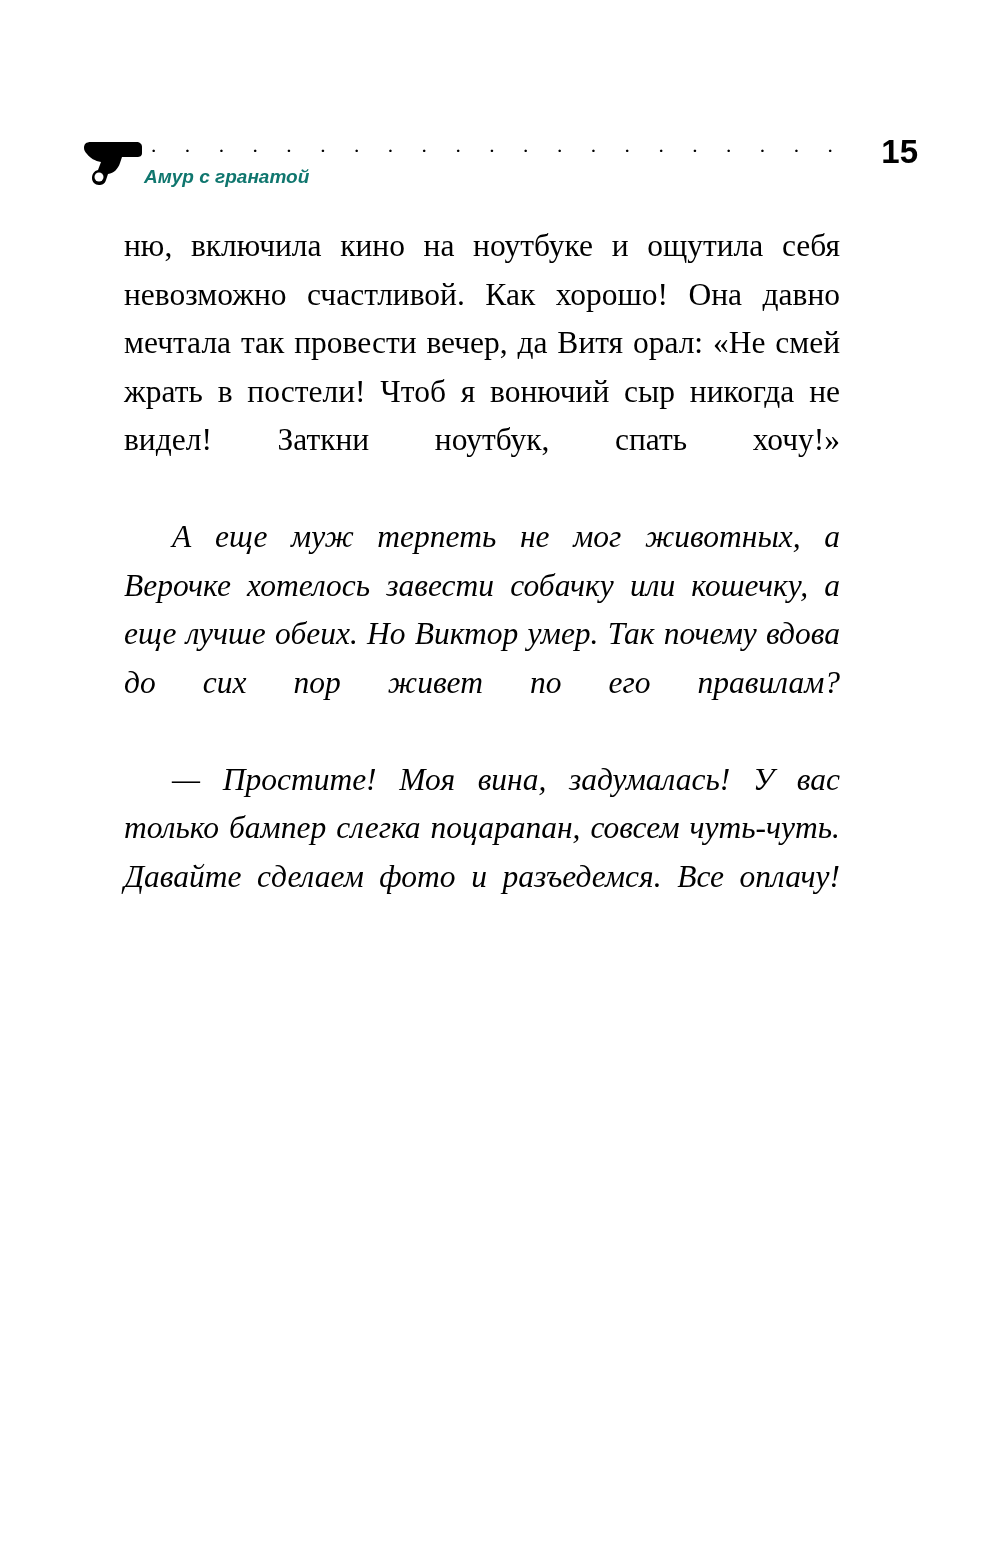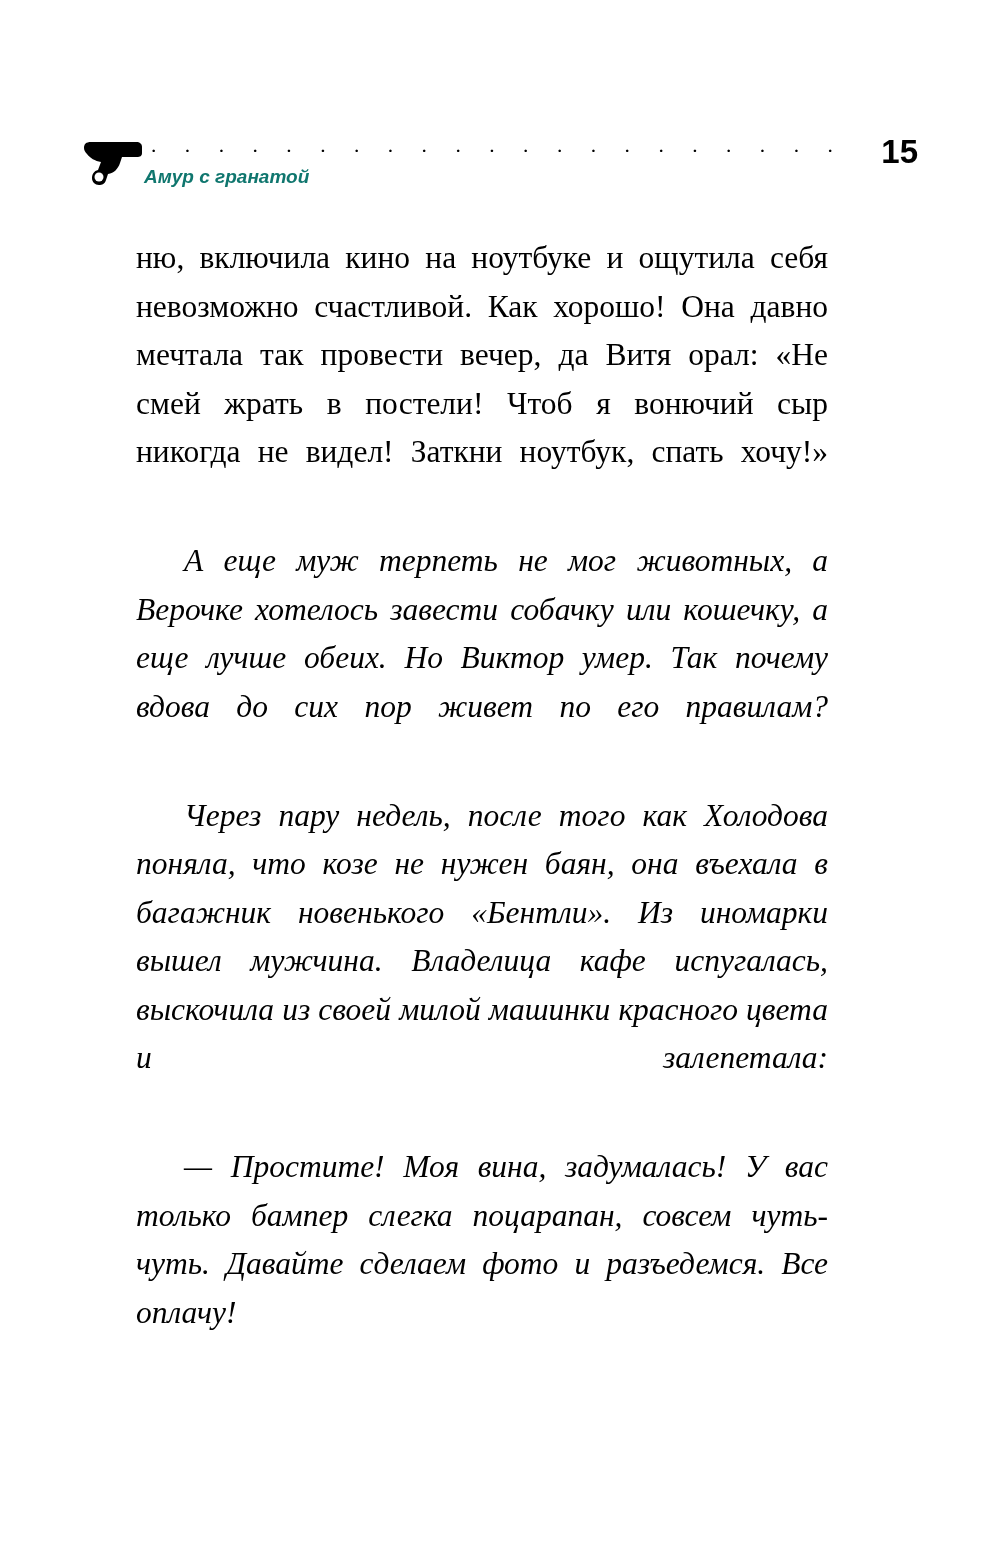--- a/index.html
+++ b/index.html
@@ -90,21 +90,21 @@
     font-family: "Liberation Serif", serif;
     font-size: 31.5px;
     line-height: 48.5px;
     color: #000;
     text-align: justify;
     text-justify: inter-word;
     hyphens: manual;
   }
 
   .body-text p {
-    margin: 12px;
+    margin: 0;
     text-indent: 0;
   }
 
   .body-text p.indent {
     text-indent: 48px;
     font-style: italic;
   }
 
   
   .body-text p::after {
@@ -130,17 +130,16 @@
     <div class="dot-leader">· · · · · · · · · · · · · · · · · · · · · · · · · · · · · · · · · · · · · · · · · · · · · · · · · ·</div>
 
     <div class="page-number">15</div>
 
     <div class="book-title">Амур с гранатой</div>
   </div>
 
   <div class="body-text">
     <p>ню, включила кино на ноутбуке и ощутила себя невозможно счастливой. Как хорошо! Она давно мечтала так провести вечер, да Витя орал: «Не смей жрать в постели! Чтоб я вонючий сыр никогда не видел! Заткни ноутбук, спать хочу!»</p>
     <p class="indent">А еще муж терпеть не мог животных, а Верочке хотелось завести собачку или ко­шечку, а еще лучше обеих. Но Виктор умер. Так почему вдова до сих пор живет по его правилам?</p>
-    <p class="indent">Через пару недель, после того как Холо­дова поняла, что козе не нужен баян, она въехала в багажник новенького «Бентли». Из иномарки вышел мужчина. Владелица кафе испугалась, выскочила из своей милой машинки красного цвета и залепетала:</p>
     <p class="indent">— Простите! Моя вина, задумалась! У вас только бампер слегка поцарапан, совсем чуть-чуть. Давайте сделаем фото и разъедем­ся. Все оплачу!</p>
   </div>
 
 </div>
 
 </body></html>

